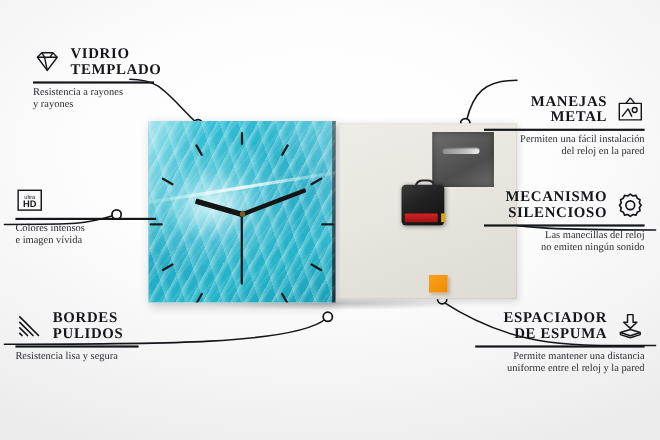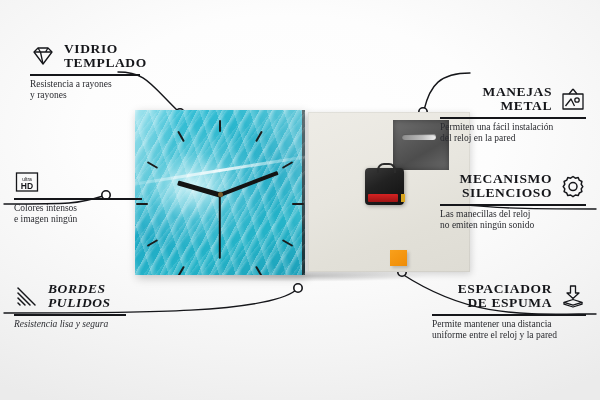--- a/index.html
+++ b/index.html
@@ -96,21 +96,21 @@
     letter-spacing:.6px;line-height:14px;text-transform:uppercase;
     white-space:pre-line;
   }
   .ctitle.right{text-align:right;}
   .rule{height:1.6px;background:#15161a;margin-top:4px;}
   .csub{
     font-family:"Liberation Serif", serif;
     font-size:9.5px;color:#2a2b30;line-height:11.5px;margin-top:3px;
     white-space:pre-line;
   }
-  .csub.right{text-align:left;}
+  .csub.right{text-align:right;}
   .ico{width:26px;height:24px;flex:0 0 26px;}
   .ico svg{display:block;}
 </style>
 </head>
 <body>
 
 <div id="stage">
 
   <svg id="lines" viewBox="0 0 600 400">
     <g fill="none" stroke="#15161a" stroke-width="1.4" stroke-linecap="round">
@@ -193,24 +193,24 @@
       <span class="ico">
         <svg viewBox="0 0 26 24" width="26" height="24">
           <rect x="2.5" y="3" width="21" height="18" fill="none" stroke="#15161a" stroke-width="1.3"></rect>
           <text x="13" y="10.5" font-family="Liberation Sans, sans-serif" font-size="5" text-anchor="middle" fill="#15161a">ultra</text>
           <text x="13" y="18.5" font-family="Liberation Sans, sans-serif" font-size="8.5" font-weight="bold" text-anchor="middle" fill="#15161a">HD</text>
         </svg>
       </span>
     </div>
     <div class="rule" style="width:128px;"></div>
     <div class="csub">Colores intensos
-e imagen ningún</div>
-  </div>
-
-  <div class="callout" style="left:14px;top:282px;width:130px;font-style:italic;">
+e imagen vívida</div>
+  </div>
+
+  <div class="callout" style="left:14px;top:282px;width:130px;">
     <div class="calloutHead">
       <span class="ico">
         <svg viewBox="0 0 26 24" width="26" height="24">
           <g stroke="#15161a" stroke-width="1.5" stroke-linecap="round">
             <line x1="4" y1="4" x2="21" y2="21"></line>
             <line x1="4" y1="9" x2="16" y2="21"></line>
             <line x1="4" y1="14" x2="11" y2="21"></line>
             <line x1="4" y1="19" x2="6" y2="21"></line>
           </g>
         </svg>

